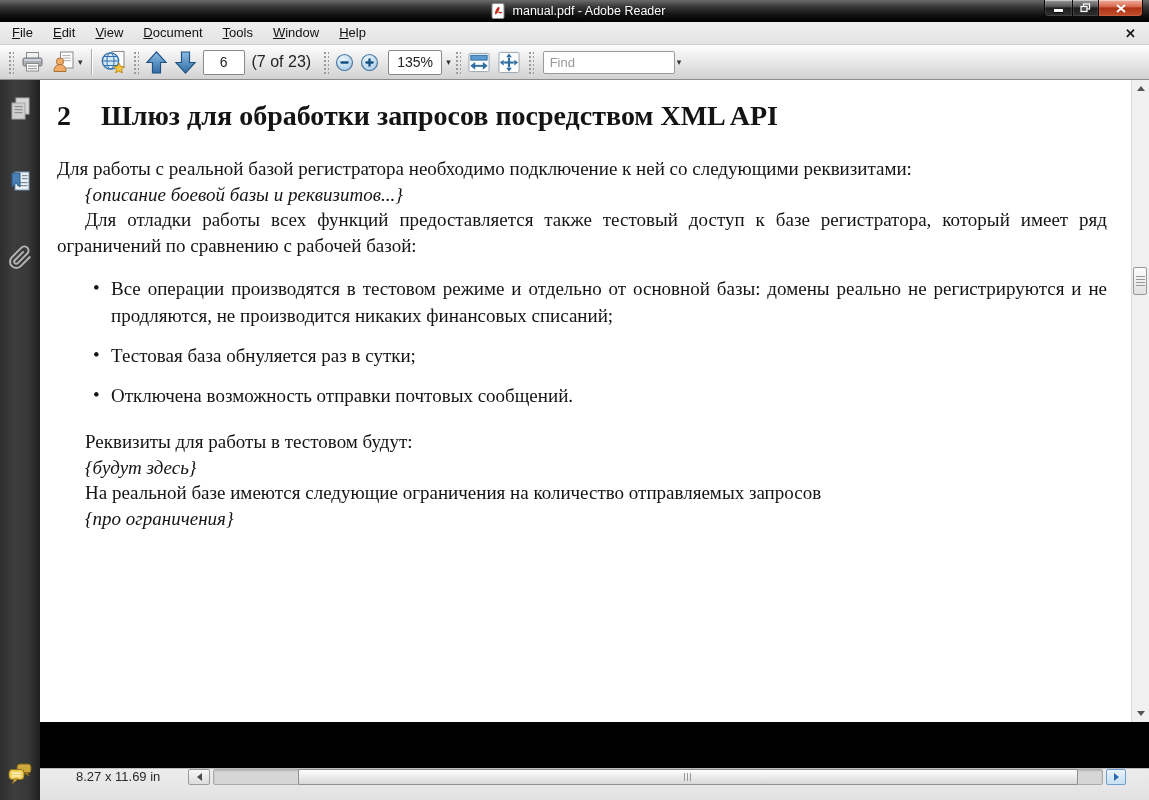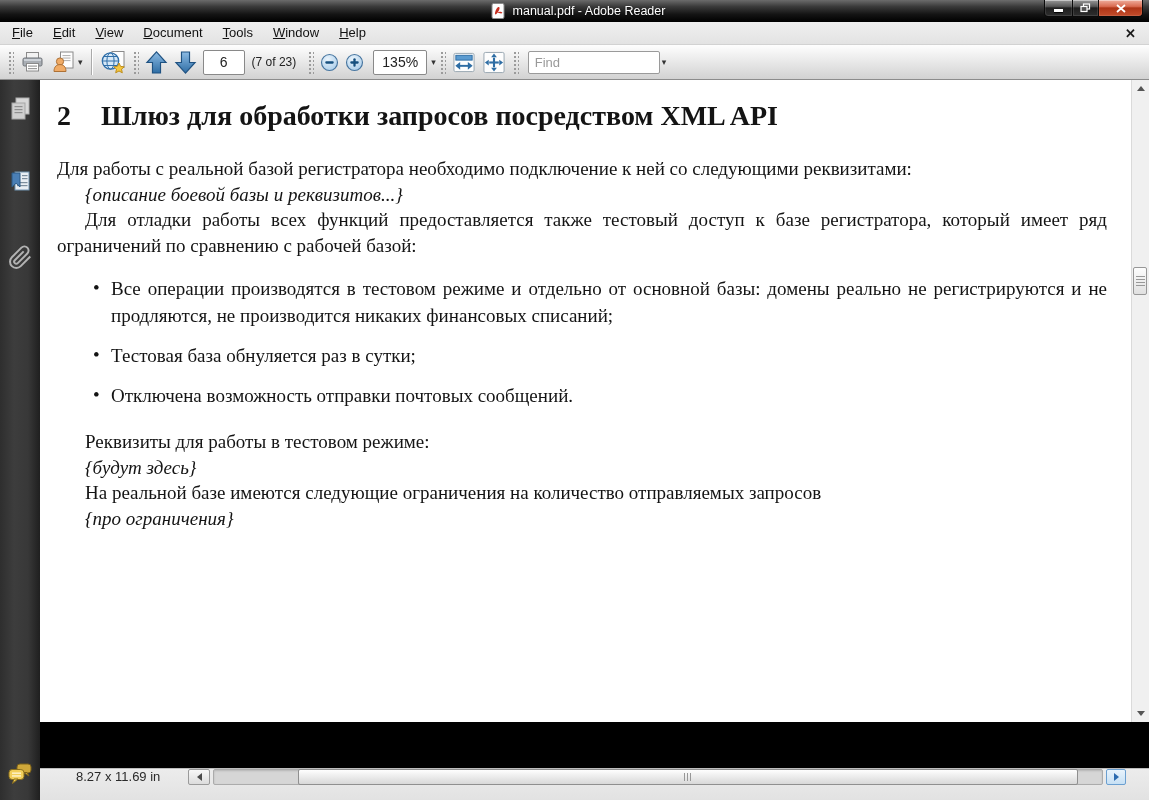--- a/index.html
+++ b/index.html
@@ -51,21 +51,21 @@
     background-image:radial-gradient(circle, #9b9b9b 1px, rgba(0,0,0,0) 1.3px);
     background-size:4px 4px; background-position:1px 1px;
   }
   .tb-sep { width:1px; height:26px; background:#aaa; box-shadow:1px 0 0 #fff; margin:0 5px; }
   .tb-btn { display:flex; align-items:center; justify-content:center; padding:2px 3px; border-radius:3px; }
   .tb-caret { font-size:9px; color:#333; margin-left:2px; line-height:1; }
   .page-input {
     width:42px; height:25px; border:1px solid #898989; border-radius:2px; background:#fff;
     text-align:center; font-size:14px; font-family:"Liberation Sans",sans-serif; color:#222; margin:0 3px;
   }
-  .count-label { font-size:12px; color:#222; margin:0 8px 0 4px; white-space:nowrap; }
+  .count-label { font-size:16px; color:#222; margin:0 8px 0 4px; white-space:nowrap; }
   .zoom-input {
     width:54px; height:25px; border:1px solid #898989; border-radius:2px; background:#fff;
     text-align:center; font-size:14px; font-family:"Liberation Sans",sans-serif; color:#222; margin:0 2px 0 6px;
   }
   .find-input {
     width:132px; height:23px; border:1px solid #9a9a9a; border-radius:2px; background:#fff;
     font-size:13px; padding:0 6px; color:#222; margin-left:6px;
   }
   .find-input::placeholder { color:#999; }
   
@@ -357,21 +357,21 @@
             </li>
             <li>
               <span class="dot">•</span>
               <span>Тестовая база обнуляется раз в сутки;</span>
             </li>
             <li>
               <span class="dot">•</span>
               <span>Отключена возможность отправки почтовых сообщений.</span>
             </li>
           </ul>
-          <p class="p noj indent">Реквизиты для работы в тестовом режиме:</p>
+          <p class="p noj indent">Реквизиты для работы в тестовом будут:</p>
           <p class="p noj indent ital">{будут здесь}</p>
           <p class="p noj indent">На реальной базе имеются следующие ограничения на количество отправляемых запросов</p>
           <p class="p noj indent ital">{про ограничения}</p>
         </div>
 
         <div class="vscroll">
           <div class="vs-btn">
               <div class="tri-up"></div>
             </div>
           <div class="vs-thumb">

